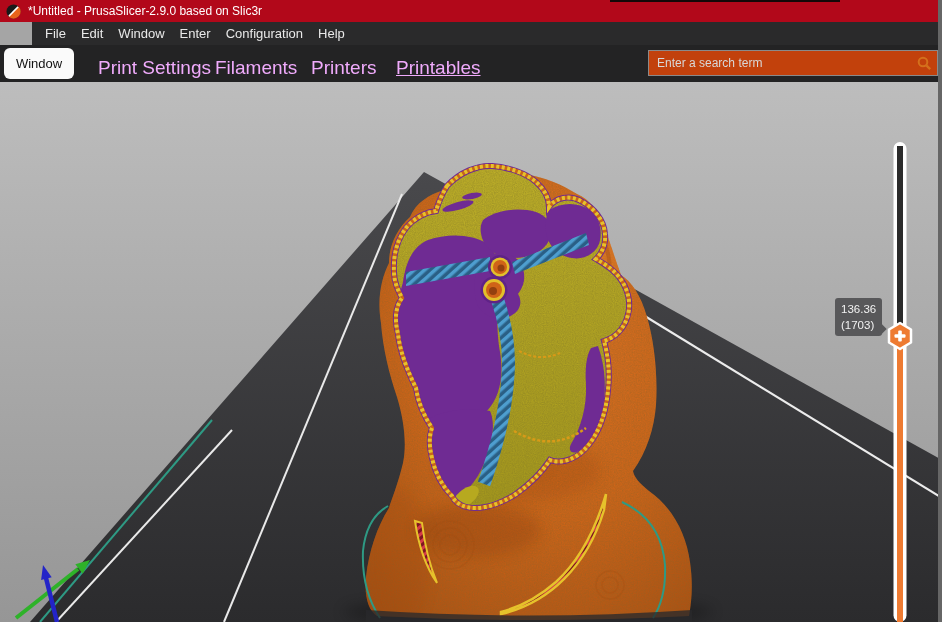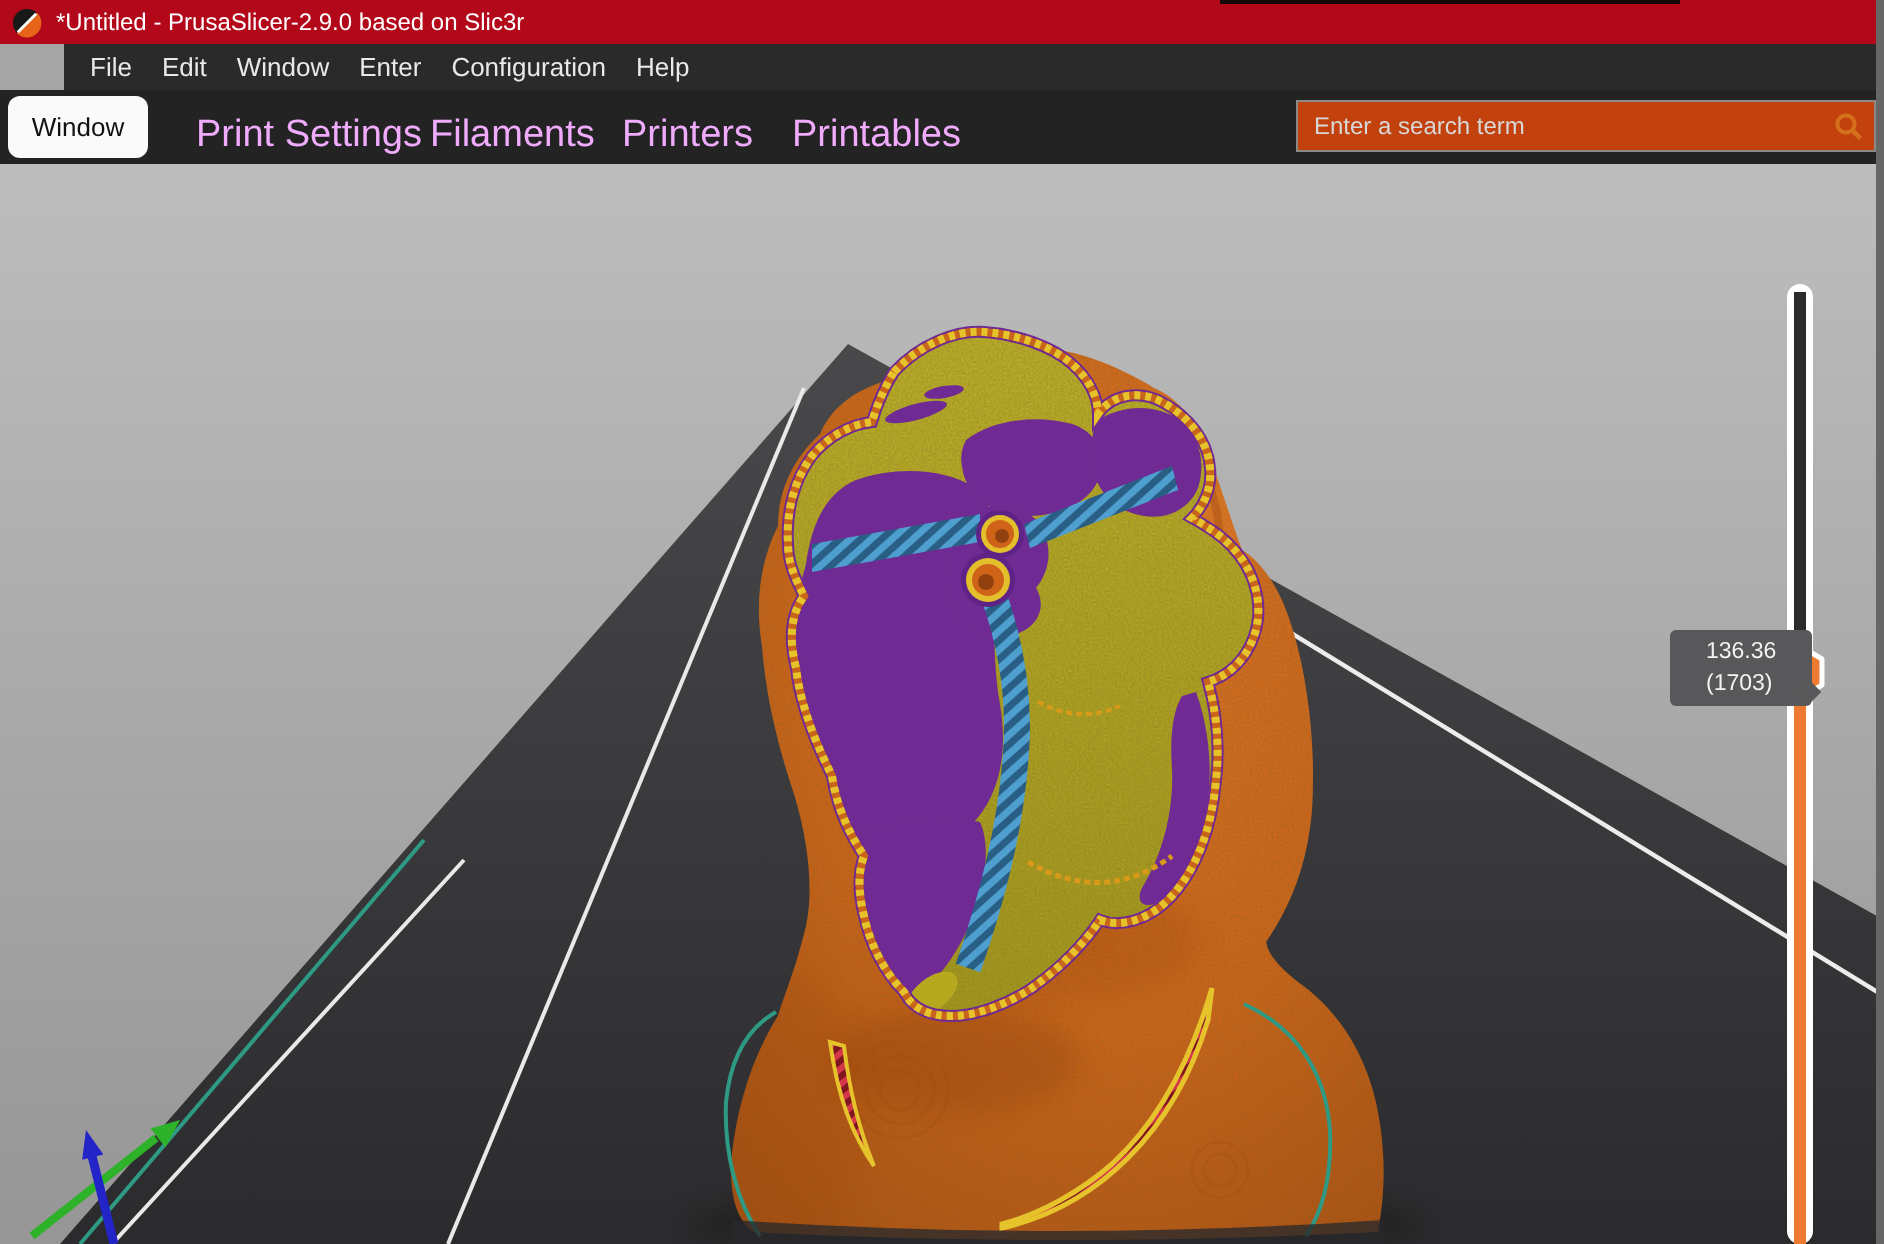--- a/index.html
+++ b/index.html
@@ -22,21 +22,21 @@
   .searchbox{position:absolute;left:648px;top:5px;width:290px;height:26px;background:#c2410c;border:1px solid #8a8a8a;display:flex;align-items:center;}
   .searchbox input{flex:1;background:transparent;border:none;outline:none;color:#dddddd;font-size:12px;padding:0 4px 0 8px;}
   .searchbox input::placeholder{color:#d8d8d8;opacity:1;}
   .searchbox svg{flex:0 0 auto;margin-right:5px;}
 
   .legendbar{position:absolute;left:0;top:82px;width:374px;height:22px;background:#59595b;z-index:9;display:flex;align-items:center;box-shadow:0 1px 2px rgba(0,0,0,.25);}
   .legendbar svg{margin-left:9px;}
   .legendbar span{margin-left:10px;color:#d6d6d6;font-size:12px;}
 
   
-  .slider-tooltip{position:absolute;left:835px;top:315px;min-width:46px;background:#58585a;color:#f2f2f2;font-size:11.5px;line-height:1.4;padding:3px 18px;border-radius:3px;text-align:left;z-index:8;}
+  .slider-tooltip{position:absolute;left:835px;top:298px;min-width:46px;background:#58585a;color:#f2f2f2;font-size:11.5px;line-height:1.4;padding:3px 6px;border-radius:3px;text-align:left;z-index:8;}
   .slider-tooltip::after{content:"";position:absolute;right:-3px;bottom:3px;width:8px;height:8px;background:#58585a;transform:rotate(45deg);}
 </style>
 </head>
 <body>
 
 <div class="app">
 
   <svg class="scene" width="942" height="622" viewBox="0 0 942 622">
     <defs>
       <linearGradient id="bgGrad" x1="0" y1="0" x2="0" y2="1">
@@ -213,21 +213,21 @@
     <span class="mi">Enter</span>
     <span class="mi">Configuration</span>
     <span class="mi">Help</span>
   </div>
 
   <div class="tabbar">
     <div class="tab-plater">Window</div>
     <div class="tab" style="left:98px;">Print Settings</div>
     <div class="tab" style="left:215px;">Filaments</div>
     <div class="tab" style="left:311px;">Printers</div>
-    <div class="tab" style="left:396px;">Printables</div>
+    <div class="tab" style="left:396px;text-decoration:underline;">Printables</div>
 
     <div class="searchbox">
       <input type="text" placeholder="Enter a search term" style="">
       <svg width="15" height="15" viewBox="0 0 15 15">
         <circle cx="6" cy="6" r="4.3" fill="none" stroke="#d4701c" stroke-width="2"></circle>
         <path d="M 9.3,9.3 L 13.2,13.2" stroke="#d4701c" stroke-width="2.4"></path>
       </svg>
     </div>
   </div>
 

